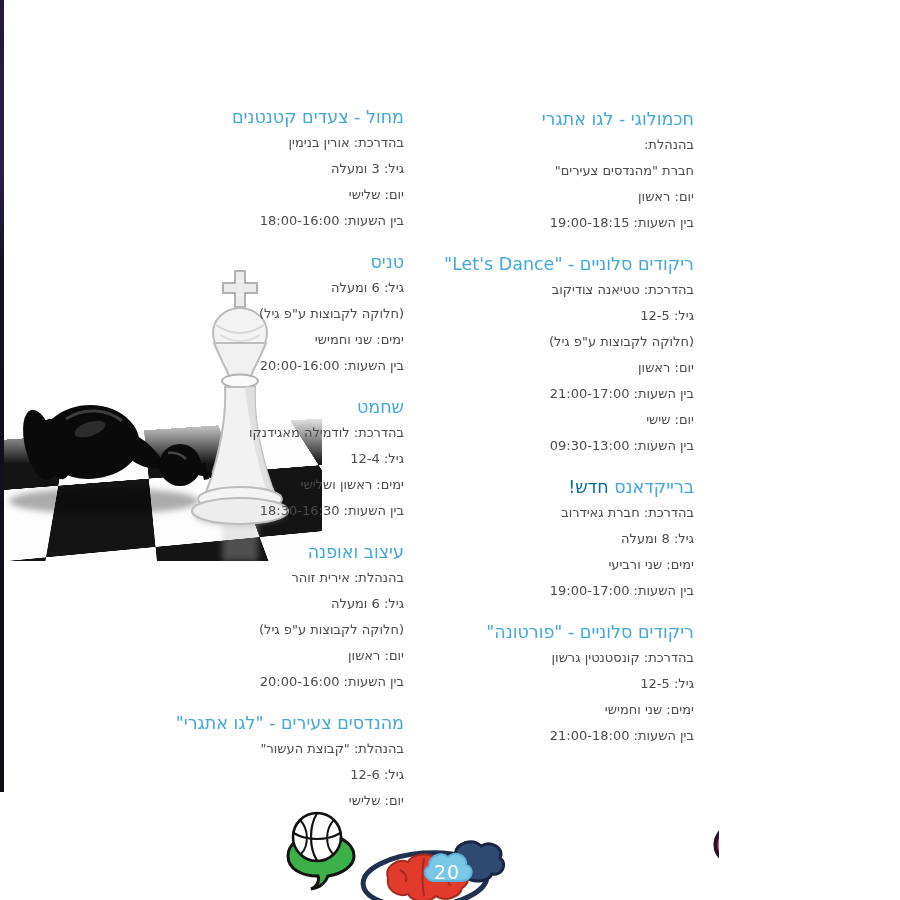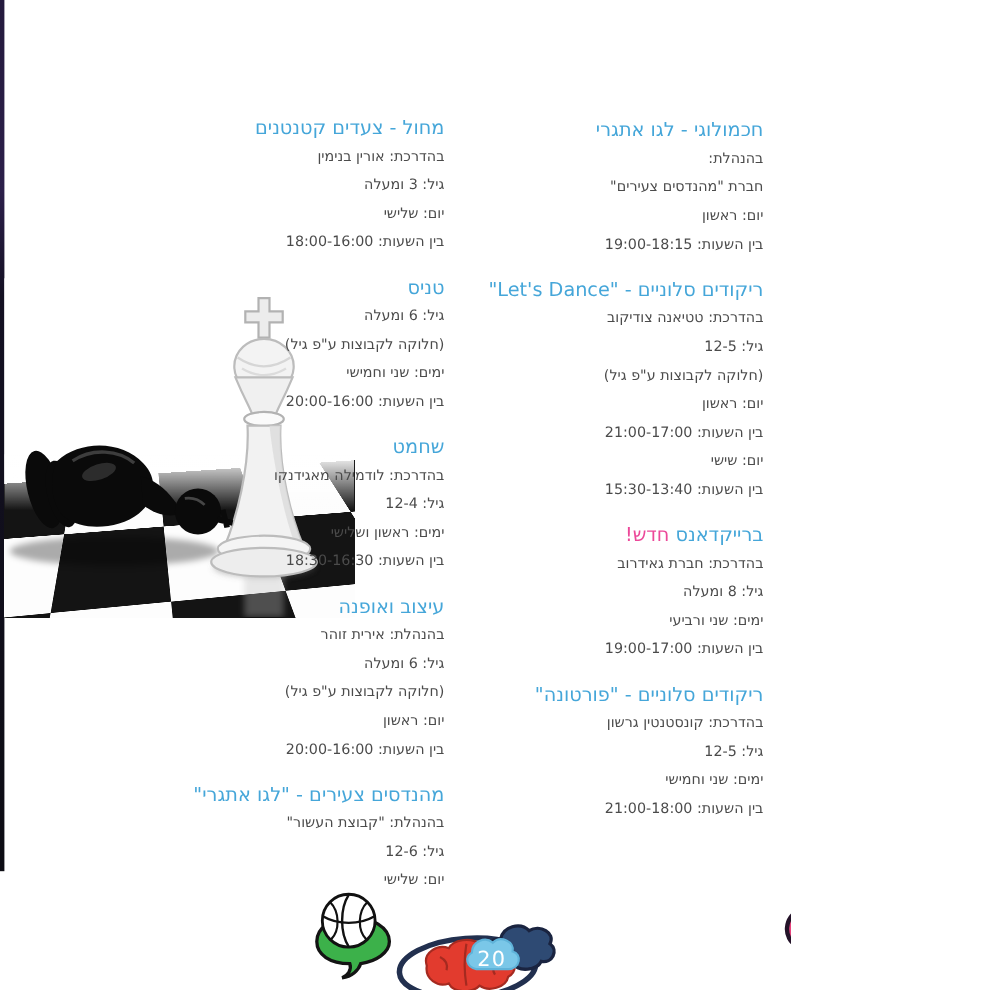--- a/index.html
+++ b/index.html
@@ -10,21 +10,21 @@
   .edge-strip{
     position:absolute;left:0;top:0;width:4px;height:792px;
     background:linear-gradient(180deg,#241a3d 0%,#2c1f4a 22%,#131022 34%,#0d0d14 100%);
   }
   
   .col{position:absolute;direction:rtl;text-align:right;}
   .col-right{top:106px;right:25px;width:330px;}
   .col-middle{top:104px;right:315px;width:290px;}
   .activity-block{margin-bottom:15px;}
   .block-title{color:#45a6d9;font-size:17.5px;line-height:26px;}
-  .badge-new{color:#ec4899;}
+  .badge-new{color:#0369a1;}
   .block-line{color:#4b4b4b;font-size:13px;line-height:26px;}
   
   .photo{position:absolute;left:4px;top:253px;width:318px;height:308px;overflow:hidden;background:#fff;}
   .board{
     position:absolute;left:-85px;top:175px;width:520px;height:300px;
     background:conic-gradient(#141414 90deg,#fdfdfd 90deg 180deg,#141414 180deg 270deg,#fdfdfd 270deg);
     background-size:150px 150px;
     transform-origin:50% 0;
     transform:perspective(430px) rotateX(57deg) rotateZ(-7deg);
   }
@@ -136,21 +136,21 @@
         <div class="block-line">בין השעות: 19:00-18:15</div>
       </div>
       <div class="activity-block">
         <div class="block-title">ריקודים סלוניים - "Let's Dance"</div>
         <div class="block-line">בהדרכת: טטיאנה צודיקוב</div>
         <div class="block-line">גיל: 12-5</div>
         <div class="block-line">(חלוקה לקבוצות ע"פ גיל)</div>
         <div class="block-line">יום: ראשון</div>
         <div class="block-line">בין השעות: 21:00-17:00</div>
         <div class="block-line">יום: שישי</div>
-        <div class="block-line">בין השעות: 15:30-13:40</div>
+        <div class="block-line">בין השעות: 09:30-13:00</div>
       </div>
       <div class="activity-block">
         <div class="block-title">ברייקדאנס<span class="badge-new"> חדש!</span></div>
         <div class="block-line">בהדרכת: חברת גאידרוב</div>
         <div class="block-line">גיל: 8 ומעלה</div>
         <div class="block-line">ימים: שני ורביעי</div>
         <div class="block-line">בין השעות: 19:00-17:00</div>
       </div>
       <div class="activity-block">
         <div class="block-title">ריקודים סלוניים - "פורטונה"</div>

